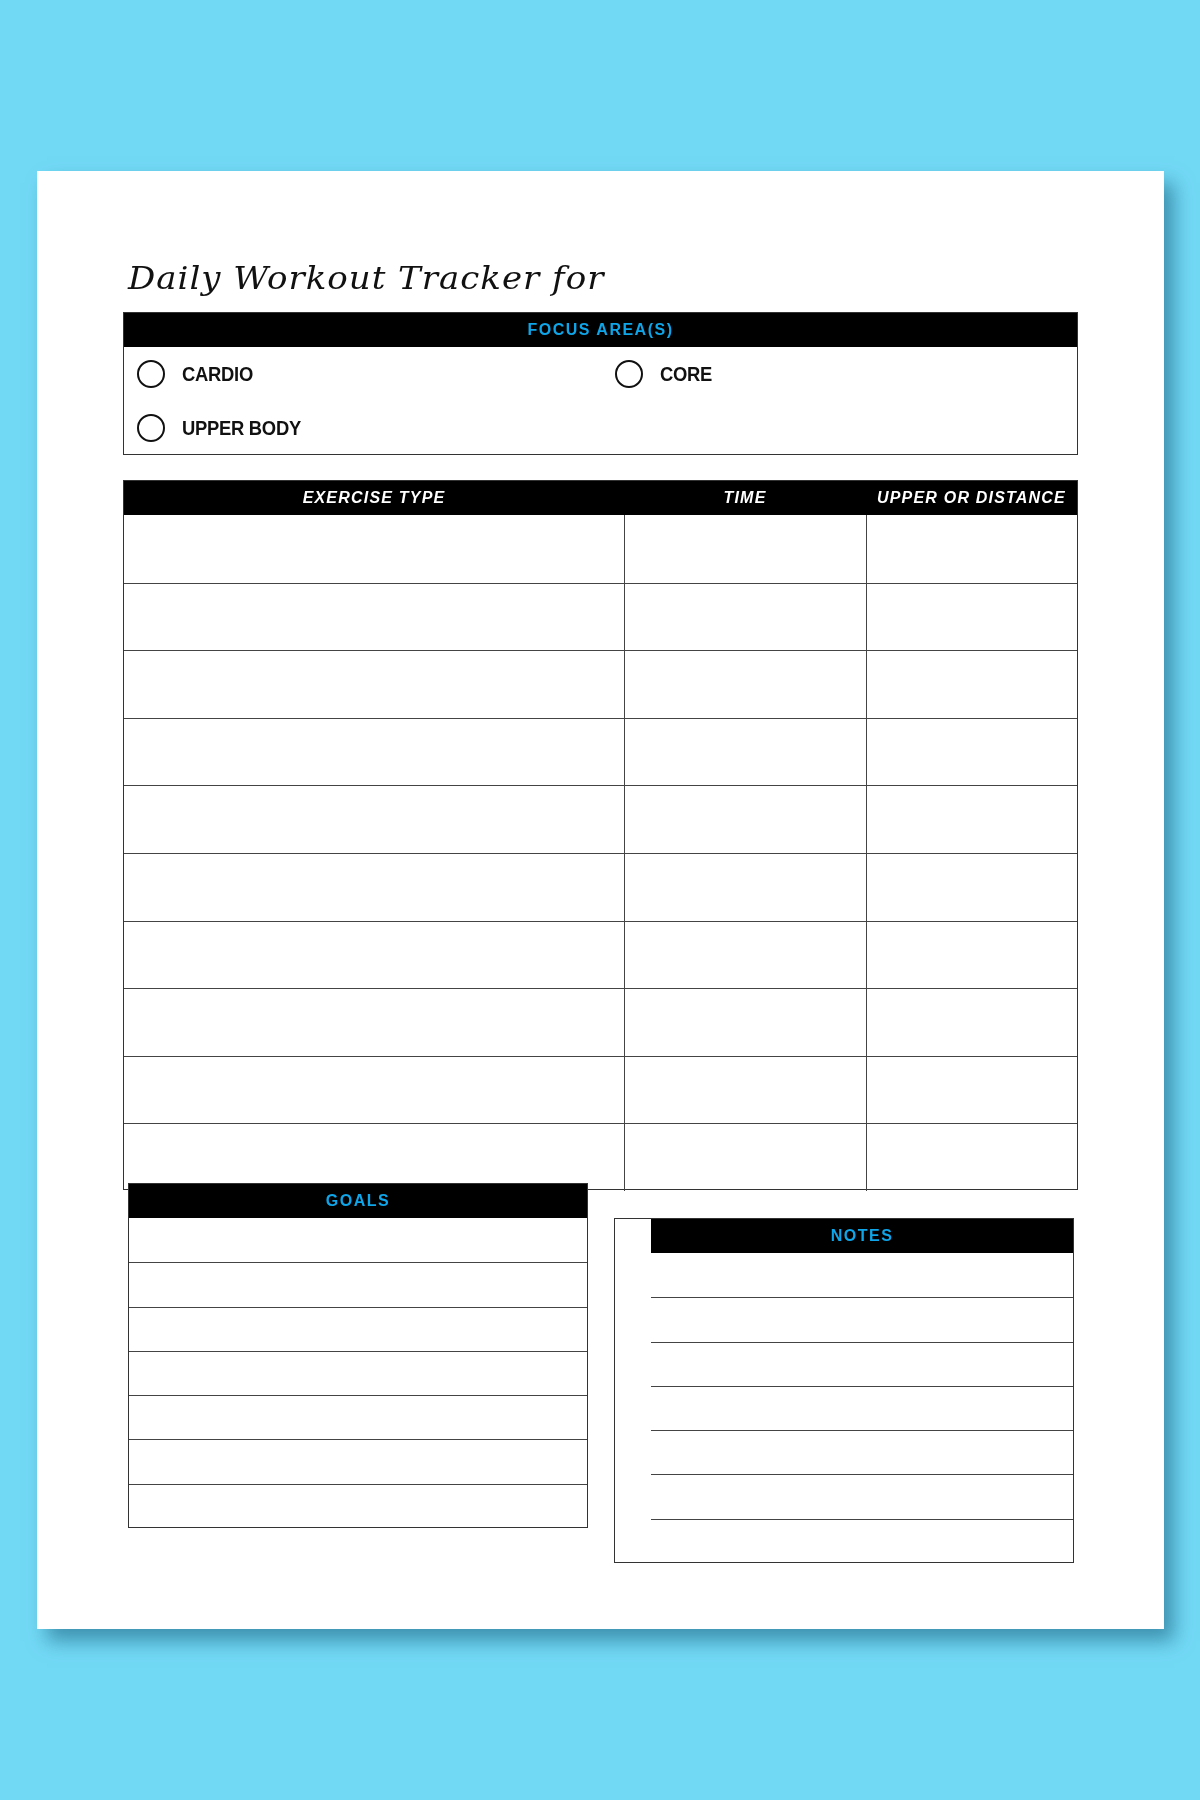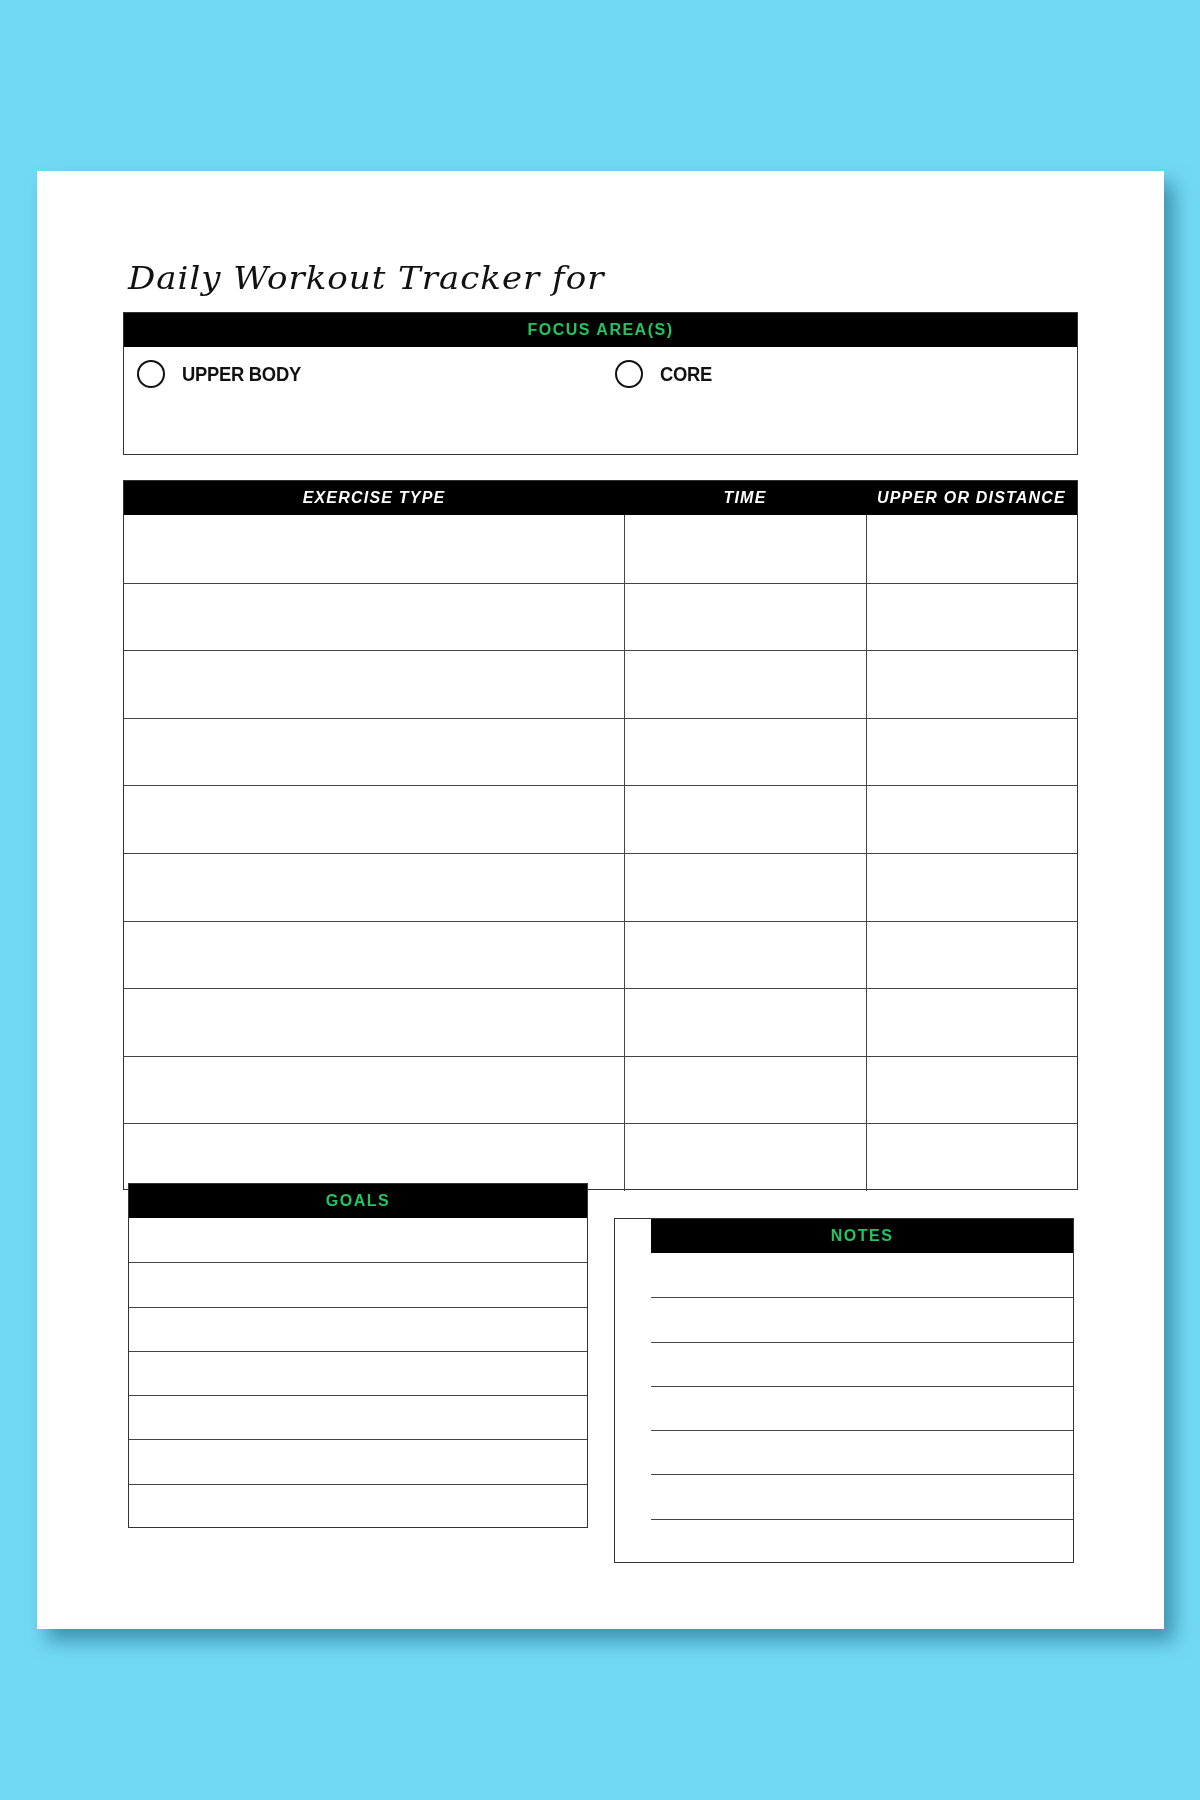--- a/index.html
+++ b/index.html
@@ -28,21 +28,21 @@
       transform: scaleY(0.95);
       white-space: nowrap;
     }
     .box {
       position: absolute;
       border: 1.5px solid #333;
       background: #fff;
     }
     .hdr {
       background: #000;
-      color: #22c55e;
+      color: #0ea5e9;
       font-weight: bold;
       font-size: 16px;
       letter-spacing: 1.5px;
       height: 34px;
       line-height: 34px;
       text-align: center;
     }
     
     .focus { left: 123px; top: 312px; width: 955px; height: 143px; }
     .focus-grid {
@@ -107,25 +107,29 @@
 
 <div class="paper"></div>
 
 <div class="title">Daily Workout Tracker for</div>
 
 <div class="box focus">
   <div class="hdr">FOCUS AREA(S)</div>
   <div class="focus-grid">
     <div class="focus-item">
       <span class="radio"></span>
-      <span class="focus-label">UPPER BODY</span>
+      <span class="focus-label">CARDIO</span>
     </div>
     <div class="focus-item" style="padding-left:13px">
       <span class="radio"></span>
       <span class="focus-label">CORE</span>
+    </div>
+    <div class="focus-item">
+      <span class="radio"></span>
+      <span class="focus-label">UPPER BODY</span>
     </div>
   </div>
 </div>
 
 <div class="box ex">
   <div class="ex-head">
     <div>EXERCISE TYPE</div>
     <div>TIME</div>
     <div>UPPER OR DISTANCE</div>
   </div>

